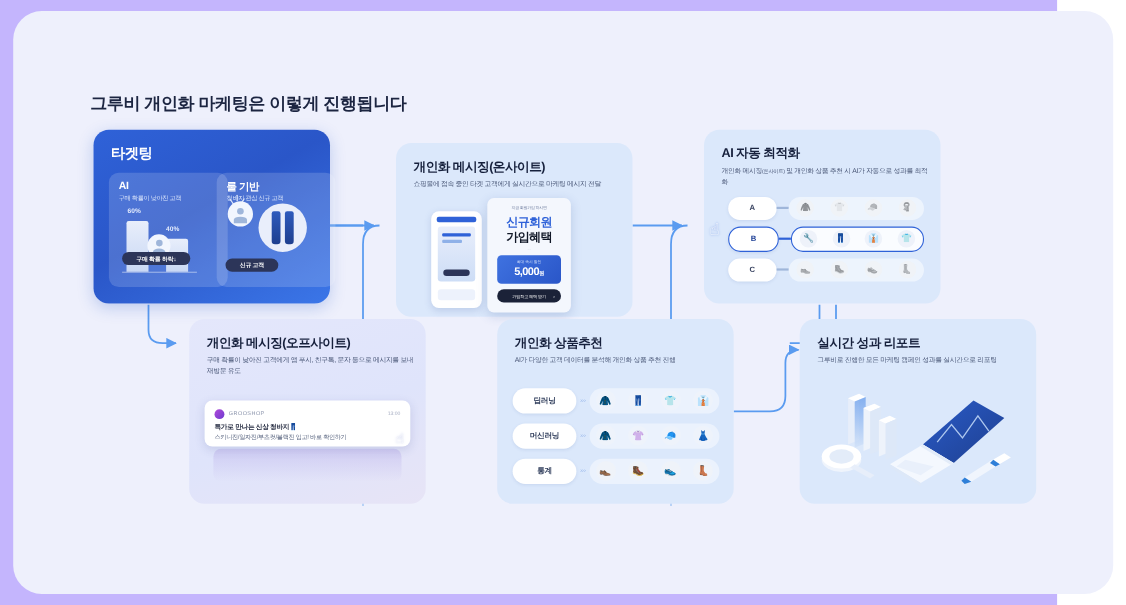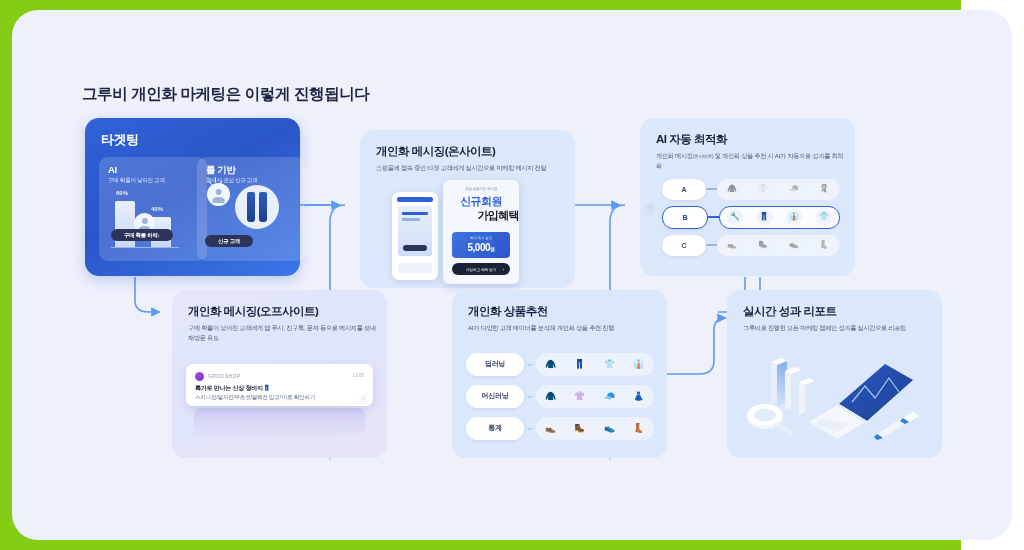--- a/index.html
+++ b/index.html
@@ -1,17 +1,17 @@
 <!DOCTYPE html>
 <html lang="ko"><head>
 <meta charset="utf-8">
 <style>
   html,body{margin:0;padding:0;background:#ffffff;}
   body{width:1024px;height:550px;font-family:"Liberation Sans","DejaVu Sans",sans-serif;overflow:hidden;}
-  .page{position:relative;width:961px;height:550px;background:#84cc16;}
+  .page{position:relative;width:961px;height:550px;background:#c4b5fd;}
   .panel{position:absolute;left:12px;top:10px;width:1000px;height:530px;background:#eef0fc;border-radius:26px;}
   .headline{position:absolute;left:82px;top:84px;font-size:15.5px;font-weight:bold;color:#1c2541;letter-spacing:-0.4px;white-space:nowrap;}
 
   
   .card{position:absolute;border-radius:14px;}
   .card-title{font-weight:bold;letter-spacing:-0.5px;}
   .card-sub{letter-spacing:-0.3px;}
 
   
   .c-target{left:85px;top:118px;width:215px;height:158px;
@@ -67,21 +67,21 @@
   .phone .bar{position:absolute;left:5px;top:5px;width:36px;height:5px;background:#2f62d8;border-radius:2px;}
   .phone .mini{position:absolute;left:6px;top:14px;width:34px;height:50px;border-radius:3px;background:linear-gradient(180deg,#e8eefb,#cdddf6);}
   .phone .mini .hl{position:absolute;left:4px;top:6px;width:26px;height:3px;background:#2f62d8;border-radius:1px;}
   .phone .mini .hl2{position:absolute;left:4px;top:12px;width:18px;height:3px;background:#8fb1e8;border-radius:1px;}
   .phone .mini .btn{position:absolute;left:5px;bottom:5px;width:24px;height:6px;border-radius:3px;background:#2c3559;}
   .phone .foot{position:absolute;left:6px;bottom:7px;width:34px;height:10px;border-radius:3px;background:#edf2fc;}
 
   .popup{position:absolute;left:83px;top:50px;width:76px;height:104px;border-radius:6px;background:#f4f7fd;box-shadow:0 3px 10px rgba(50,80,150,.2);}
   .popup .pp-top{position:absolute;left:0;right:0;top:7px;text-align:center;font-size:3.6px;color:#6b7a9c;letter-spacing:-.2px;}
   .popup .pp-h1{position:absolute;left:0;right:0;top:14px;text-align:center;font-size:11px;font-weight:bold;color:#2f62d8;letter-spacing:-.6px;}
-  .popup .pp-h2{position:absolute;left:0;right:0;top:28px;text-align:right;font-size:11px;font-weight:bold;color:#111827;letter-spacing:-.6px;}
+  .popup .pp-h2{position:absolute;left:0;right:0;top:28px;text-align:center;font-size:11px;font-weight:bold;color:#111827;letter-spacing:-.6px;}
   .popup .pp-d{position:absolute;left:50%;top:44px;transform:translateX(-50%);font-size:3px;color:#97a3bd;}
   .popup .pp-box{position:absolute;left:9px;top:52px;width:58px;height:26px;border-radius:4px;background:linear-gradient(135deg,#3f72e0,#2a56c8);}
   .popup .pp-box .s{position:absolute;left:0;right:0;top:4px;text-align:center;font-size:3.4px;color:#d4e1fa;}
   .popup .pp-box .m{position:absolute;left:0;right:0;top:10px;text-align:center;font-size:10px;font-weight:bold;color:#ffffff;letter-spacing:-.5px;}
   .popup .pp-box .m em{font-size:5px;font-style:normal;}
   .popup .pp-cta{position:absolute;left:9px;bottom:9px;width:58px;height:12px;border-radius:7px;background:#1b2238;color:#ffffff;font-size:3.8px;display:flex;align-items:center;justify-content:center;letter-spacing:-.2px;}
   .popup .pp-cta span.ar{position:absolute;right:6px;font-size:4px;}
 
   
   .ai-row{position:absolute;left:22px;width:178px;height:22px;display:flex;align-items:center;}

